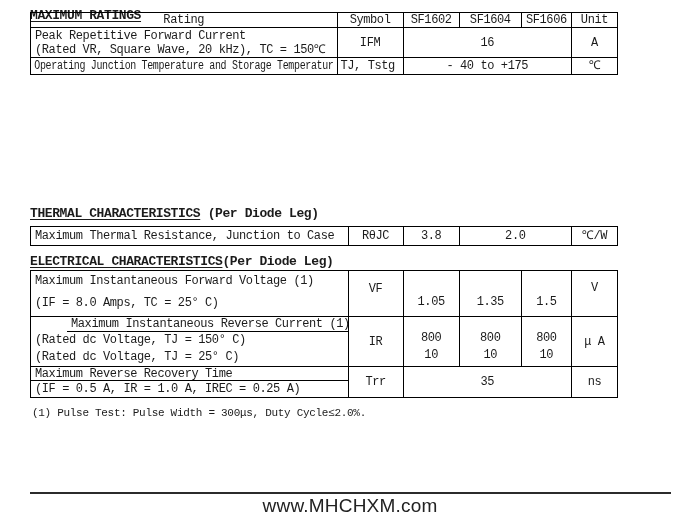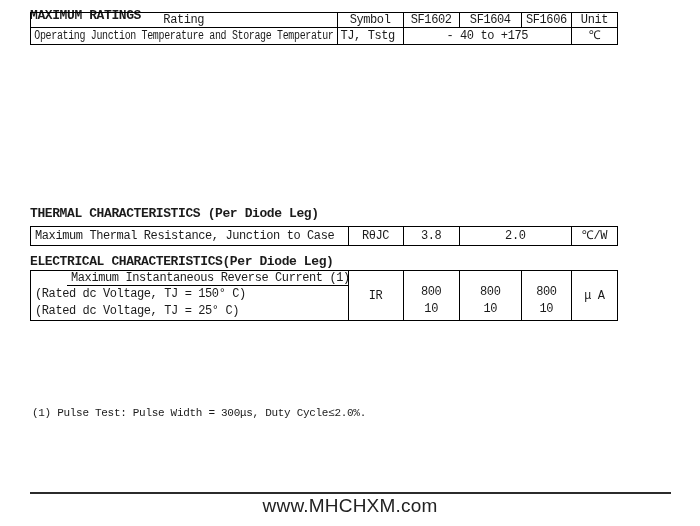--- a/index.html
+++ b/index.html
@@ -5,21 +5,21 @@
   * { margin:0; padding:0; box-sizing:border-box; }
   html,body { width:700px; height:526px; }
   body {
     background:#ffffff;
     font-family:"Liberation Mono","DejaVu Sans Mono",monospace;
     color:#1b1b1b;
     position:relative;
     letter-spacing:-0.4px;
   }
   .sec-title { position:absolute; left:30px; font-size:13px; font-weight:bold; white-space:pre; }
-  .sec-title .u { text-underline-offset:2px;text-align:center; }
+  .sec-title .u { text-decoration:underline; text-underline-offset:2px;text-align:center; }
   .sec-title .n { font-weight:bold; }
   table { border-collapse:collapse; table-layout:fixed; position:absolute; left:30px; }
   td { border:1px solid #000; font-size:12px; line-height:14px; text-align:center;
        vertical-align:middle; overflow:hidden; padding:0; }
   td.rating { text-align:left; }
   .rl { padding-left:4px; white-space:pre; line-height:14px; }
   .condense { transform:scaleX(0.83); transform-origin:left center; }
   .vtop { vertical-align:top; padding-top:1px; }
   .sym-left { text-align:left; padding-left:3px; }
   .two-line div { line-height:15px; }
@@ -59,20 +59,29 @@
   </colgroup>
   <tbody>
       <tr style="height:14px">
     <td>Rating</td>
     <td>Symbol</td>
     <td>SF1602</td>
     <td>SF1604</td>
     <td>SF1606</td>
     <td>Unit</td>
   </tr>
+  <tr style="height:30px">
+    <td class="rating">
+      <div class="rl">Peak Repetitive Forward Current</div>
+      <div class="rl">(Rated VR, Square Wave, 20 kHz), TC = 150℃</div>
+    </td>
+    <td>IFM</td>
+    <td colspan="3">16</td>
+    <td>A</td>
+  </tr>
   <tr style="height:17px">
     <td class="rating">
       <div class="rl condense">Operating Junction Temperature and Storage Temperatur</div>
     </td>
     <td class="sym-left">TJ, Tstg</td>
     <td colspan="3">- 40 to +175</td>
     <td>℃</td>
   </tr>
 </tbody>
   </table>
@@ -106,20 +115,31 @@
 <table style="top:270px; width:588px">
   <colgroup>
     <col style="width:317px">
       <col style="width:55px">
       <col style="width:56px">
     <col style="width:62px">
       <col style="width:50px">
       <col style="width:46px">
   </colgroup>
   <tbody>
+      <tr style="height:46px">
+    <td class="rating rtop">
+      <div class="rl vf-l1">Maximum Instantaneous Forward Voltage (1)</div>
+      <div class="rl vf-l2">(IF = 8.0 Amps, TC = 25° C)</div>
+    </td>
+    <td class="vf-sym">VF</td>
+    <td class="vbot">1.05</td>
+    <td class="vbot">1.35</td>
+    <td class="vbot">1.5</td>
+    <td class="vf-unit">V</td>
+  </tr>
   <tr style="height:49px">
     <td class="rating rtop">
       <div class="rl l1b ir-l1">Maximum Instantaneous Reverse Current (1)</div>
       <div class="rl ir-l23">(Rated dc Voltage, TJ = 150° C)</div>
       <div class="rl ir-l23">(Rated dc Voltage, TJ = 25° C)</div>
     </td>
     <td>IR</td>
     <td class="ir-val">
       <div>800</div>
       <div>10</div>
@@ -127,19 +147,28 @@
     <td class="ir-val">
       <div>800</div>
       <div>10</div>
     </td>
     <td class="ir-val">
       <div>800</div>
       <div>10</div>
     </td>
     <td>μ A</td>
   </tr>
+  <tr style="height:31px">
+    <td class="rating rtop">
+      <div class="rl l1b trr-l1">Maximum Reverse Recovery Time</div>
+      <div class="rl trr-l2">(IF = 0.5 A, IR = 1.0 A, IREC = 0.25 A)</div>
+    </td>
+    <td>Trr</td>
+    <td colspan="3">35</td>
+    <td>ns</td>
+  </tr>
 </tbody>
   </table>
 
 <div class="footnote">(1) Pulse Test: Pulse Width = 300μs, Duty Cycle≤2.0%.</div>
 
 <div class="footer-line"></div>
 <div class="footer-text">www.MHCHXM.com</div>
 
 </body></html>

